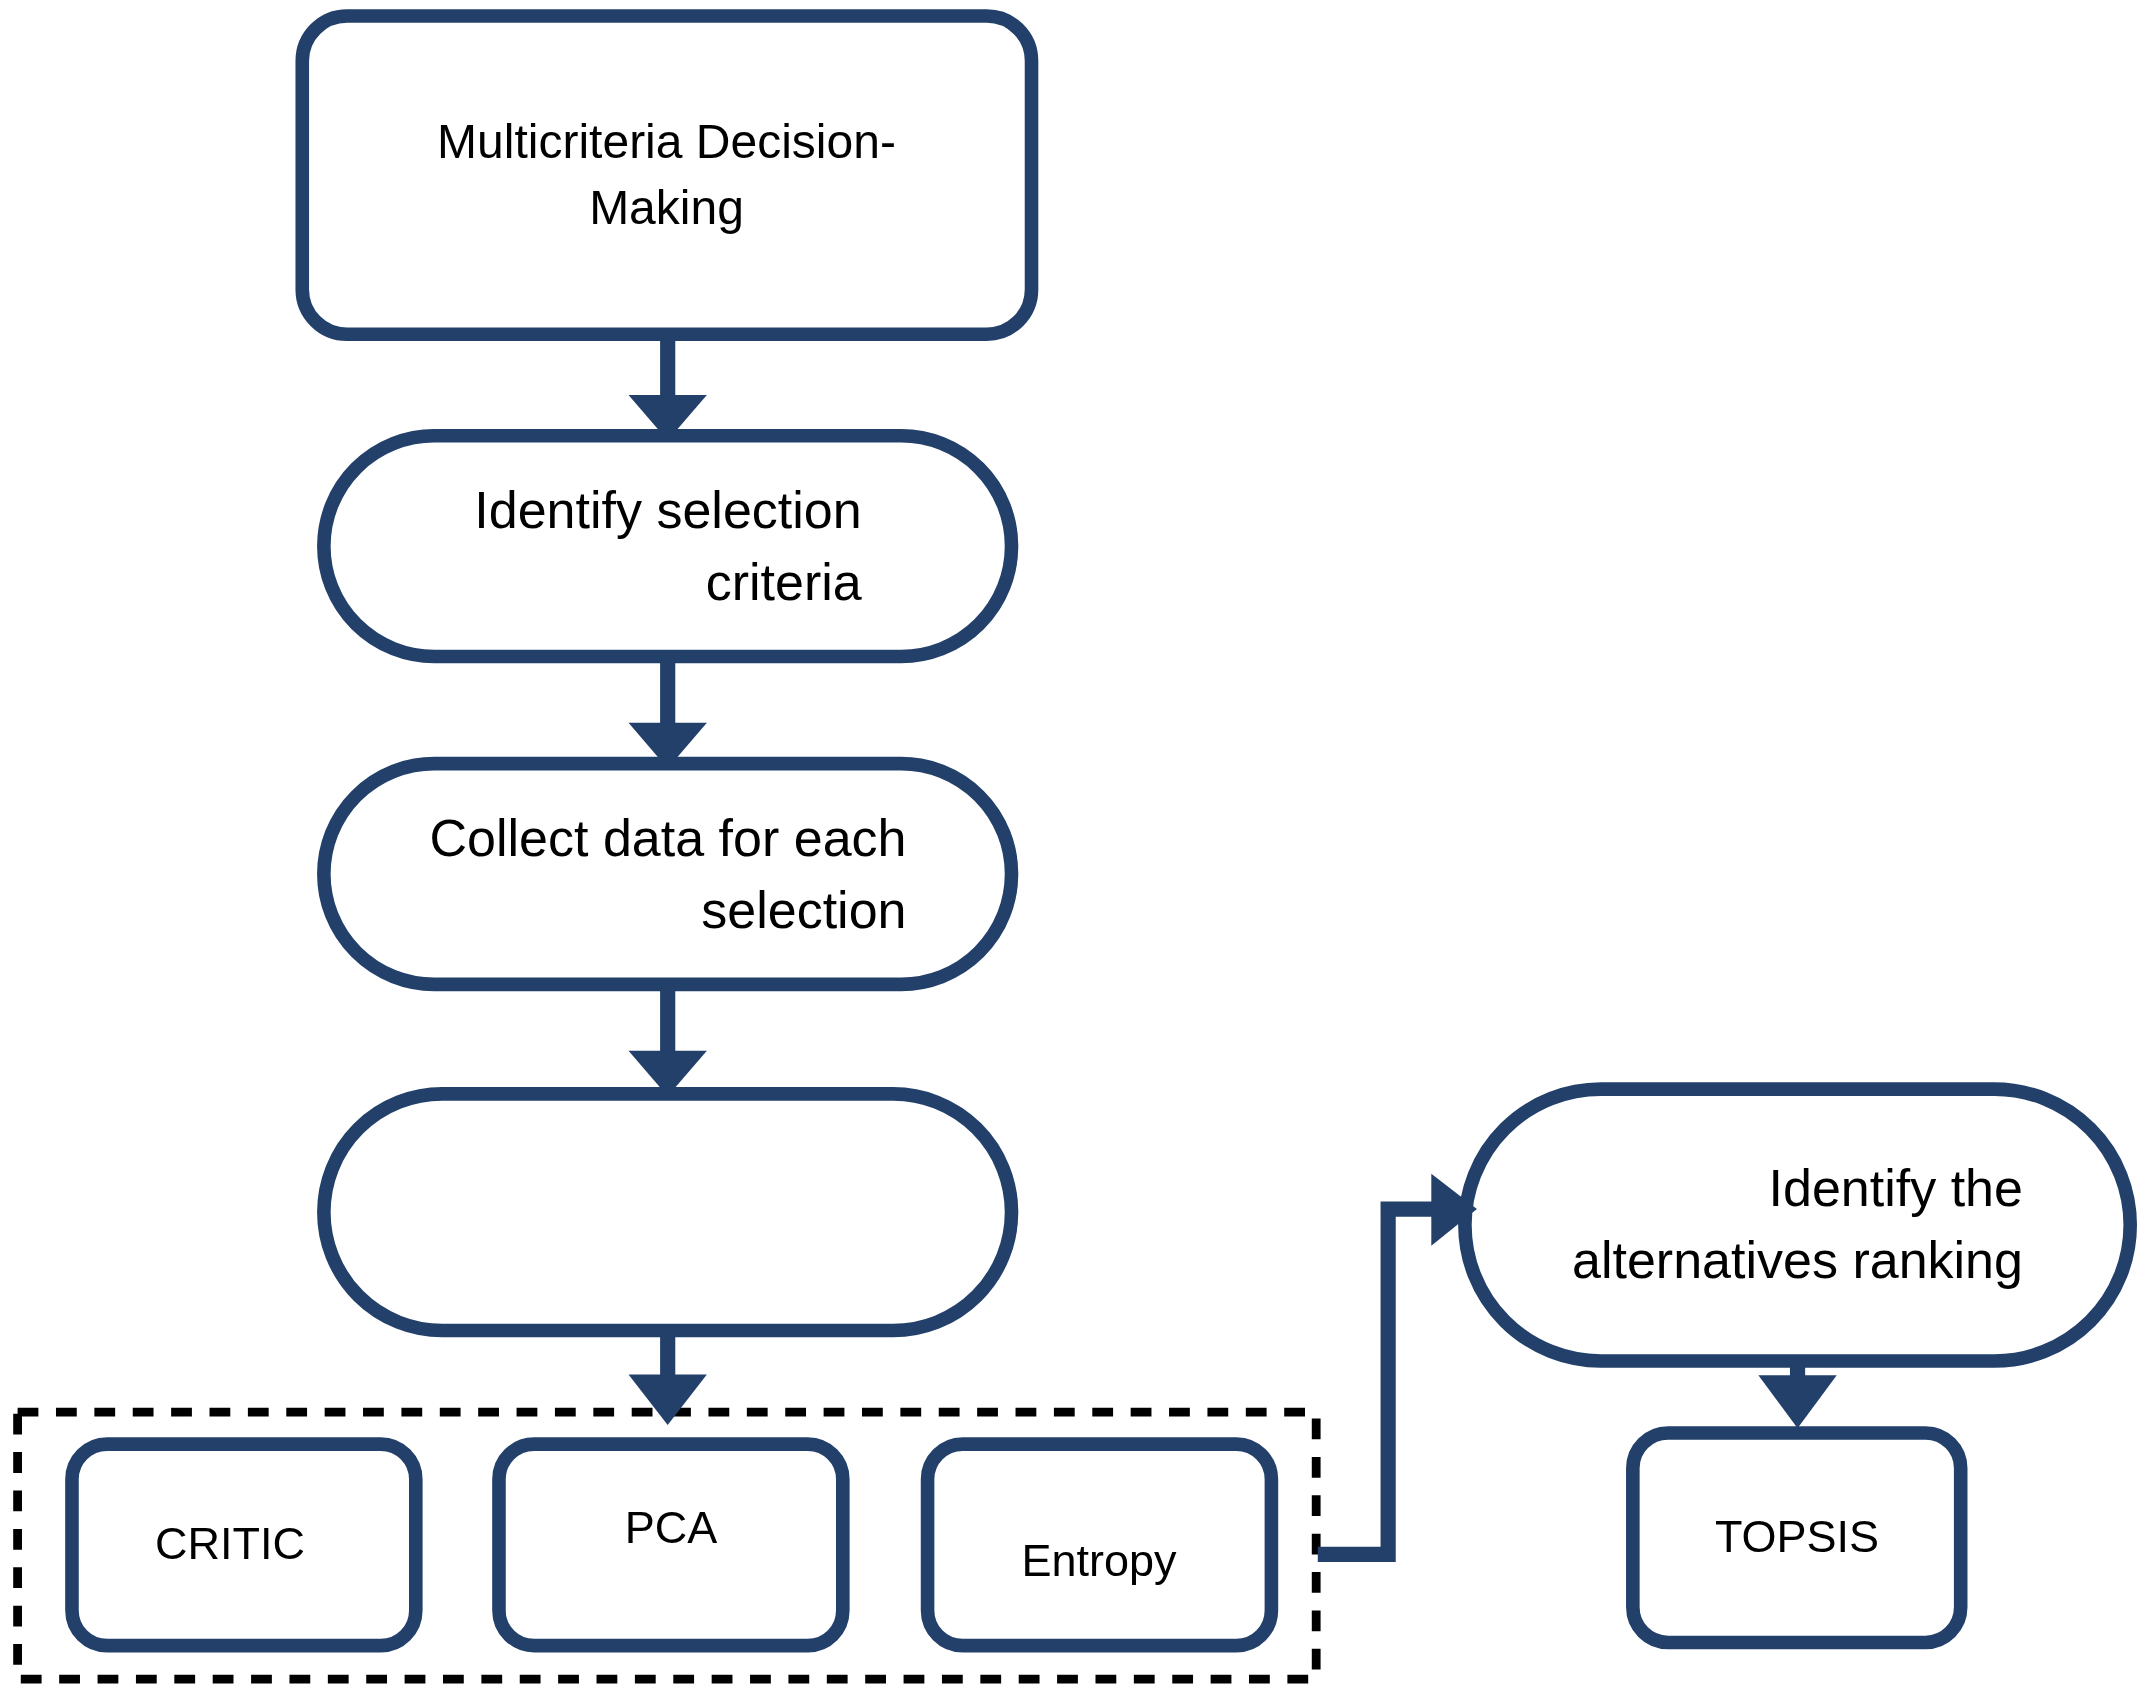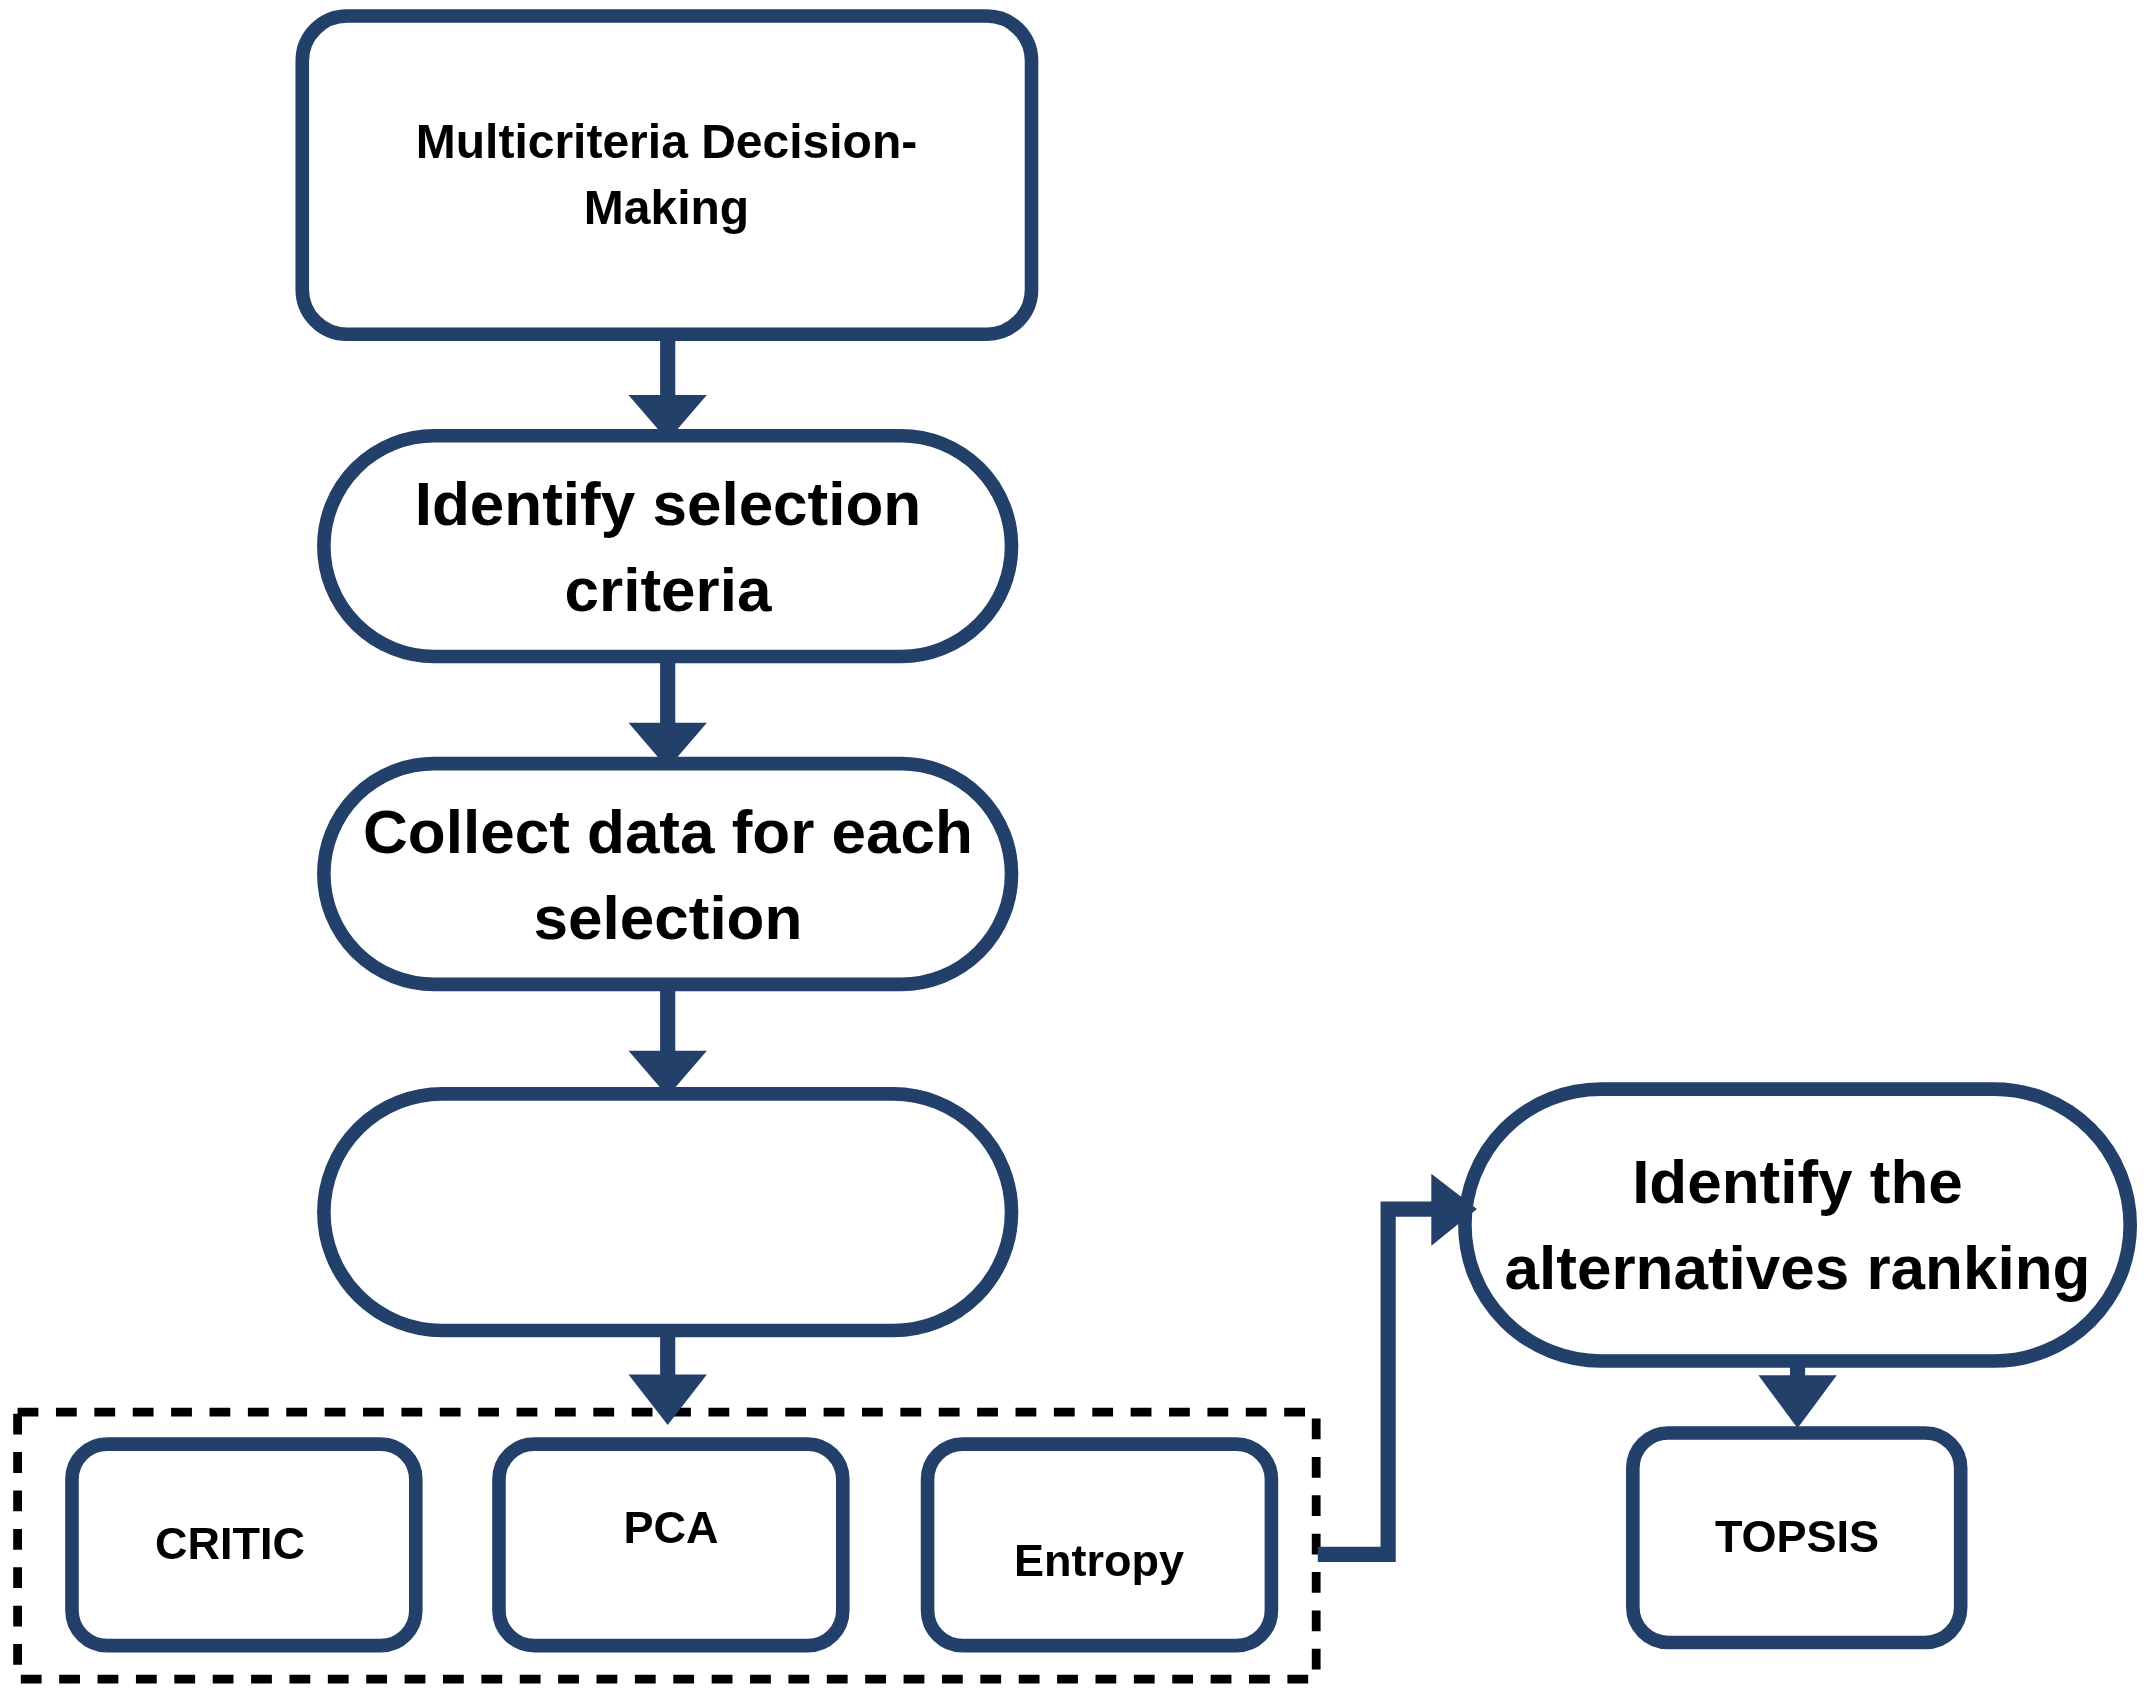--- a/index.html
+++ b/index.html
@@ -25,28 +25,28 @@
     width: 2151px;
     height: 1700px;
   }
   .node-label {
     position: absolute;
     display: flex;
     align-items: center;
     justify-content: center;
     text-align: center;
     font-family: "Liberation Sans", sans-serif;
-    font-weight: bold;
+    font-weight: normal;
     color: #000000;
     line-height: 1.38;
     white-space: pre-line;
     pointer-events: none;
   }
   .lbl-xl { font-size: 48px; }
-  .lbl-lg { font-size: 62px; }
+  .lbl-lg { font-size: 52px; text-align: right; }
   .lbl-md { font-size: 45px; }
 </style>
 </head>
 <body>
 
 <div id="canvas">
 
   <svg id="flow-svg" viewBox="0 0 2690 2126" aria-hidden="true">
 
     <rect x="378" y="20" width="912" height="398" rx="56" ry="56" fill="#FFFFFF" stroke="#23406B" stroke-width="17"></rect>

